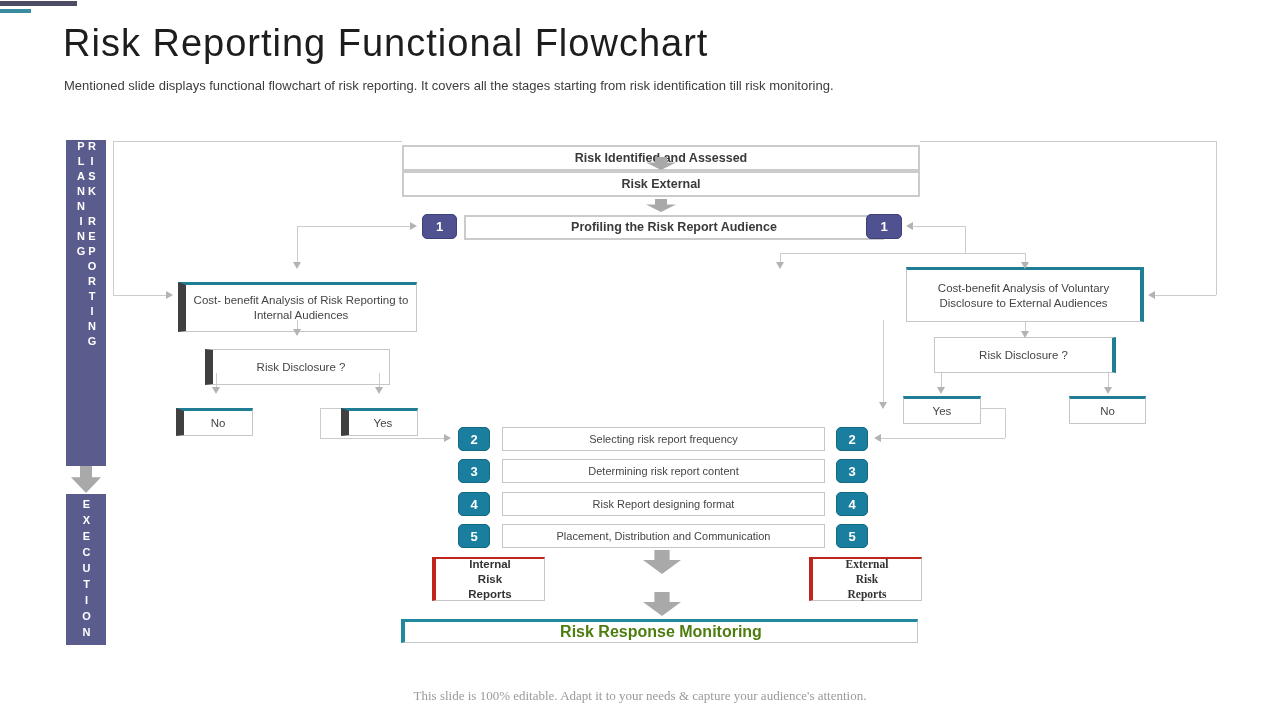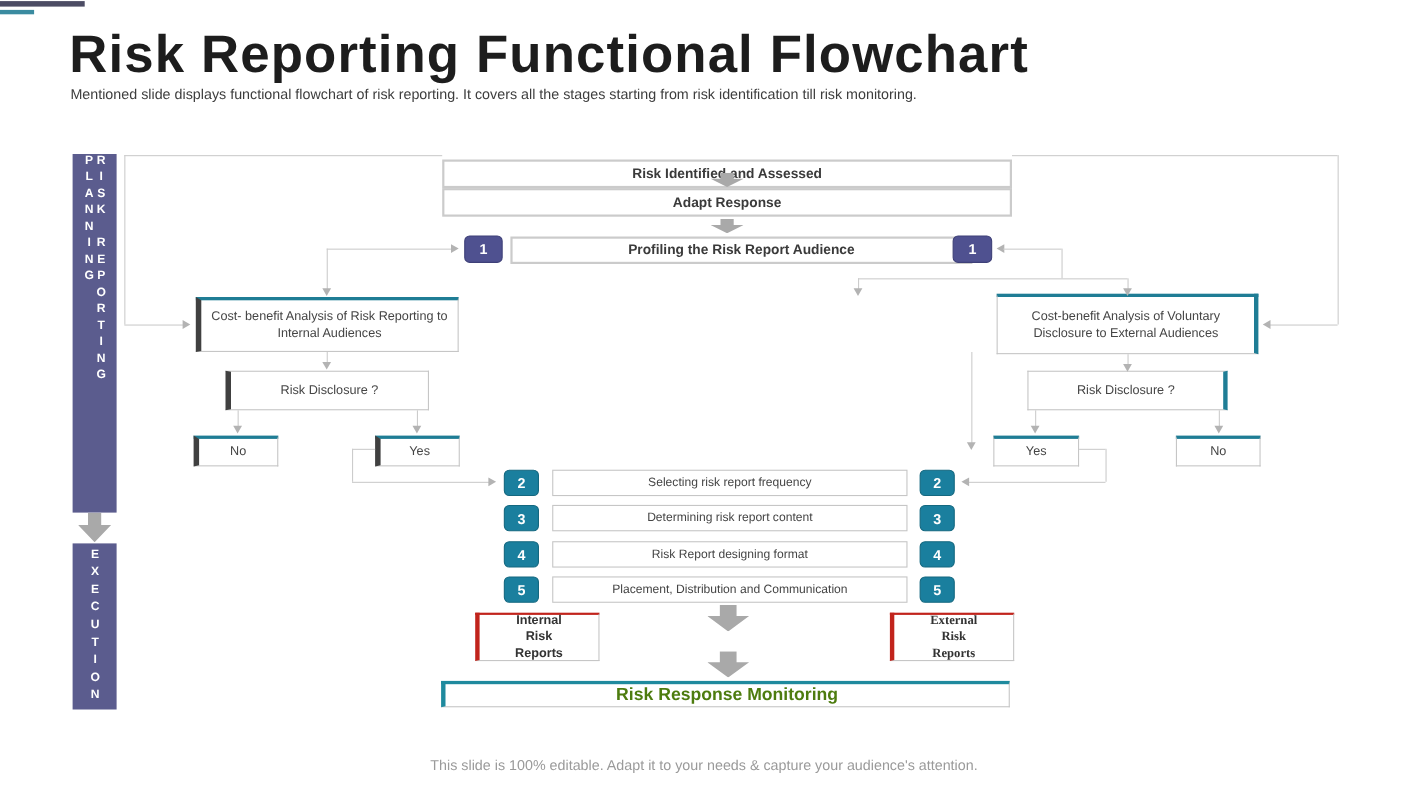--- a/index.html
+++ b/index.html
@@ -4,39 +4,39 @@
 <style>
   html,body{margin:0;padding:0;background:#e9e9e9;}
   .slide{
     position:relative;width:1280px;height:720px;background:#ffffff;
     font-family:"Liberation Sans",sans-serif;overflow:hidden;margin:0 auto;
   }
   
   .deco-dark{position:absolute;left:0;top:1px;width:77px;height:5px;background:#4c4c64;}
   .deco-teal{position:absolute;left:0;top:9px;width:31px;height:4px;background:#3a8ba0;}
 
-  .title{position:absolute;left:63px;top:22px;font-size:48px;font-weight:700;
+  .title{position:absolute;left:63px;top:22px;font-size:38px;font-weight:400;
     color:#1d1d1d;letter-spacing:1px;white-space:nowrap;}
   .subtitle{position:absolute;left:64px;top:78px;font-size:13px;color:#3d3d3d;white-space:nowrap;}
   .footer{position:absolute;left:0;top:688px;width:1280px;text-align:center;
-    font-size:13px;color:#9a9a9a;}
+    font-size:13px;color:#9a9a9a;font-family:Liberation Serif, serif;}
 
   
   .vbar{position:absolute;left:66px;width:40px;background:#5b5c8e;color:#fff;
     display:flex;align-items:center;justify-content:center;box-sizing:border-box;}
   .vtext{writing-mode:vertical-rl;text-orientation:upright;font-size:11px;
     font-weight:bold;letter-spacing:4px;line-height:1;}
 
   
   .fbox{position:absolute;background:#fff;border:1px solid #c6c6c6;box-sizing:border-box;
     display:flex;align-items:center;justify-content:center;text-align:center;
     color:#454545;font-size:11.5px;line-height:1.3;padding:1px 6px;}
   .big{border:2px solid #cbcbcb;font-weight:bold;font-size:12.5px;color:#3a3a3a;}
   .acc-t{border-top:3px solid #1f7d95;}
-  .acc-l{border-left:5px solid #404040;}
+  .acc-l{border-left:8px solid #404040;margin-top:12px;}
   .acc-r{border-right:4px solid #1f7d95;}
   .step{font-size:11px;}
   .report{font-weight:bold;font-size:11.5px;color:#333;padding:1px 24px;
     border-top:2px solid #c1241c;border-left:4px solid #c1241c;margin-left:16px;}
   .monitor{font-weight:bold;font-size:16px;color:#4d7c0f;
     border-top:3px solid #1f8a9e;border-left:4px solid #1f8a9e;}
 
   
   .badge{position:absolute;border-radius:5px;color:#fff;font-weight:bold;font-size:13px;
     display:flex;align-items:center;justify-content:center;box-sizing:border-box;}
@@ -69,21 +69,21 @@
   <div class="vbar" style="top:140px;height:326px;">
     <span class="vtext" style="letter-spacing:3px;">RISK REPORTING PLANNING</span>
   </div>
   <div class="blk" style="left:71px;top:466px;width:30px;height:27px;"></div>
   <div class="vbar" style="top:494px;height:151px;">
     <span class="vtext">EXECUTION</span>
   </div>
 
   <div class="fbox big" style="left:402px;top:145px;width:518px;height:26px;">Risk Identified and Assessed</div>
   <div class="blk" style="left:646px;top:157px;width:30px;height:13px;"></div>
-  <div class="fbox big" style="left:402px;top:171px;width:518px;height:26px;">Adapt Response</div>
+  <div class="fbox big" style="left:402px;top:171px;width:518px;height:26px;">Risk External</div>
   <div class="blk" style="left:646px;top:199px;width:30px;height:13px;"></div>
 
   <div class="badge badge-purple" style="left:422px;top:214px;width:35px;height:25px;">1</div>
   <div class="fbox big" style="left:464px;top:215px;width:420px;height:25px;">Profiling the Risk Report Audience</div>
   <div class="badge badge-purple" style="left:866px;top:214px;width:36px;height:25px;">1</div>
 
   <div class="fbox acc-t acc-l" style="left:178px;top:270px;width:239px;height:50px;">Cost- benefit Analysis of Risk Reporting to Internal Audiences</div>
   <div class="fbox acc-l" style="left:205px;top:337px;width:185px;height:36px;">Risk Disclosure ?</div>
   <div class="fbox acc-t acc-l" style="left:176px;top:396px;width:77px;height:28px;">No</div>
   <div class="fbox acc-t acc-l" style="left:341px;top:396px;width:77px;height:28px;">Yes</div>

